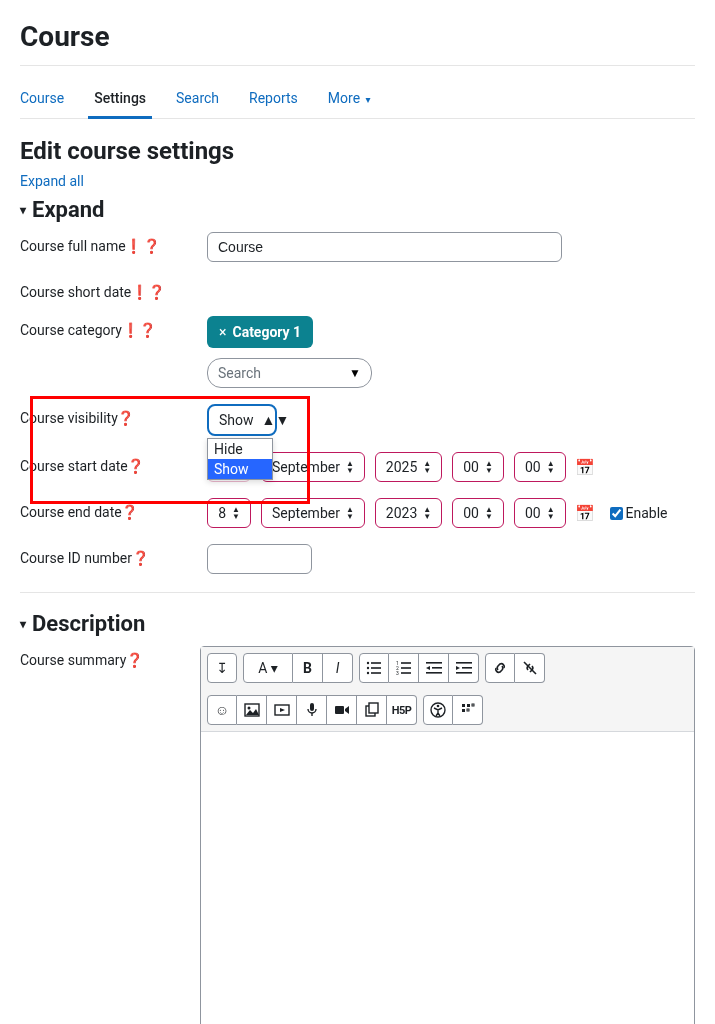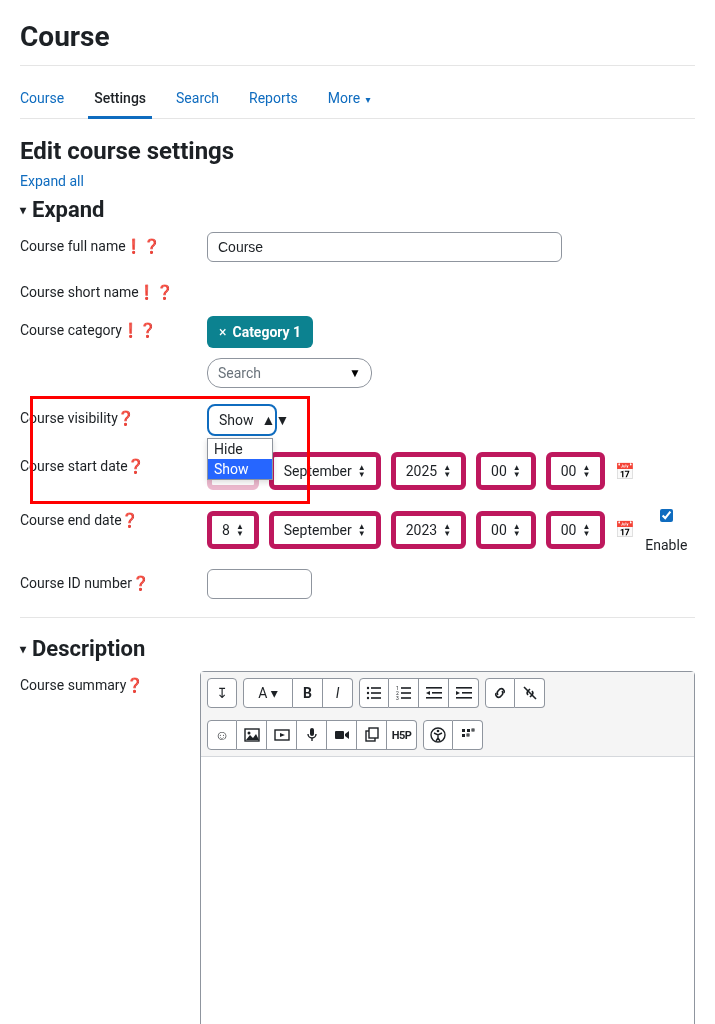--- a/index.html
+++ b/index.html
@@ -133,21 +133,21 @@
     border-radius: 14px;
     padding: 6px 10px;
     width: 165px;
     display: flex;
     justify-content: space-between;
     align-items: center;
     color: #6a737b;
   }
   .search-box .tri { color: #000; font-size: 12px; }
   .select-pill {
-    border: 5px solid #be185d;
+    border: 1px solid #be185d;
     border-radius: 6px;
     padding: 6px 10px;
     font-size: 14px;
     display: inline-flex;
     align-items: center;
     gap: 6px;
     min-width: 44px;
     justify-content: flex-end;
     background: #fff;
   }
@@ -164,22 +164,21 @@
     align-items: center;
     flex-wrap: wrap;
   }
   .cal-icon {
     color: #0f6cbf;
     font-size: 16px;
   }
   .enable-check {
     display: inline-flex;
     align-items: center;
-    gap: 12px;
-    flex-direction: column;
+    gap: 0;
   }
   .enable-check input { accent-color: #0f6cbf; }
   .visibility-wrap {
     position: relative;
   }
   .vis-select {
     border: 2px solid #0f6cbf;
     border-radius: 8px;
     padding: 6px 10px;
     font-size: 14px;
@@ -295,21 +294,21 @@
     <span class="icon-required">❗</span>
     <span class="icon-help">❓</span>
   </div>
   <div class="ctrl-col">
     <input class="input-text input-full" value="Course" style="">
   </div>
 </div>
 
 <div class="form-row">
   <div class="label-col">
-    <span class="label-text">Course short name</span>
+    <span class="label-text">Course short date</span>
     <span class="icon-required">❗</span>
     <span class="icon-help">❓</span>
   </div>
 </div>
 
 <div class="form-row">
   <div class="label-col">
     <span class="label-text">Course category</span>
     <span class="icon-required">❗</span>
     <span class="icon-help">❓</span>

